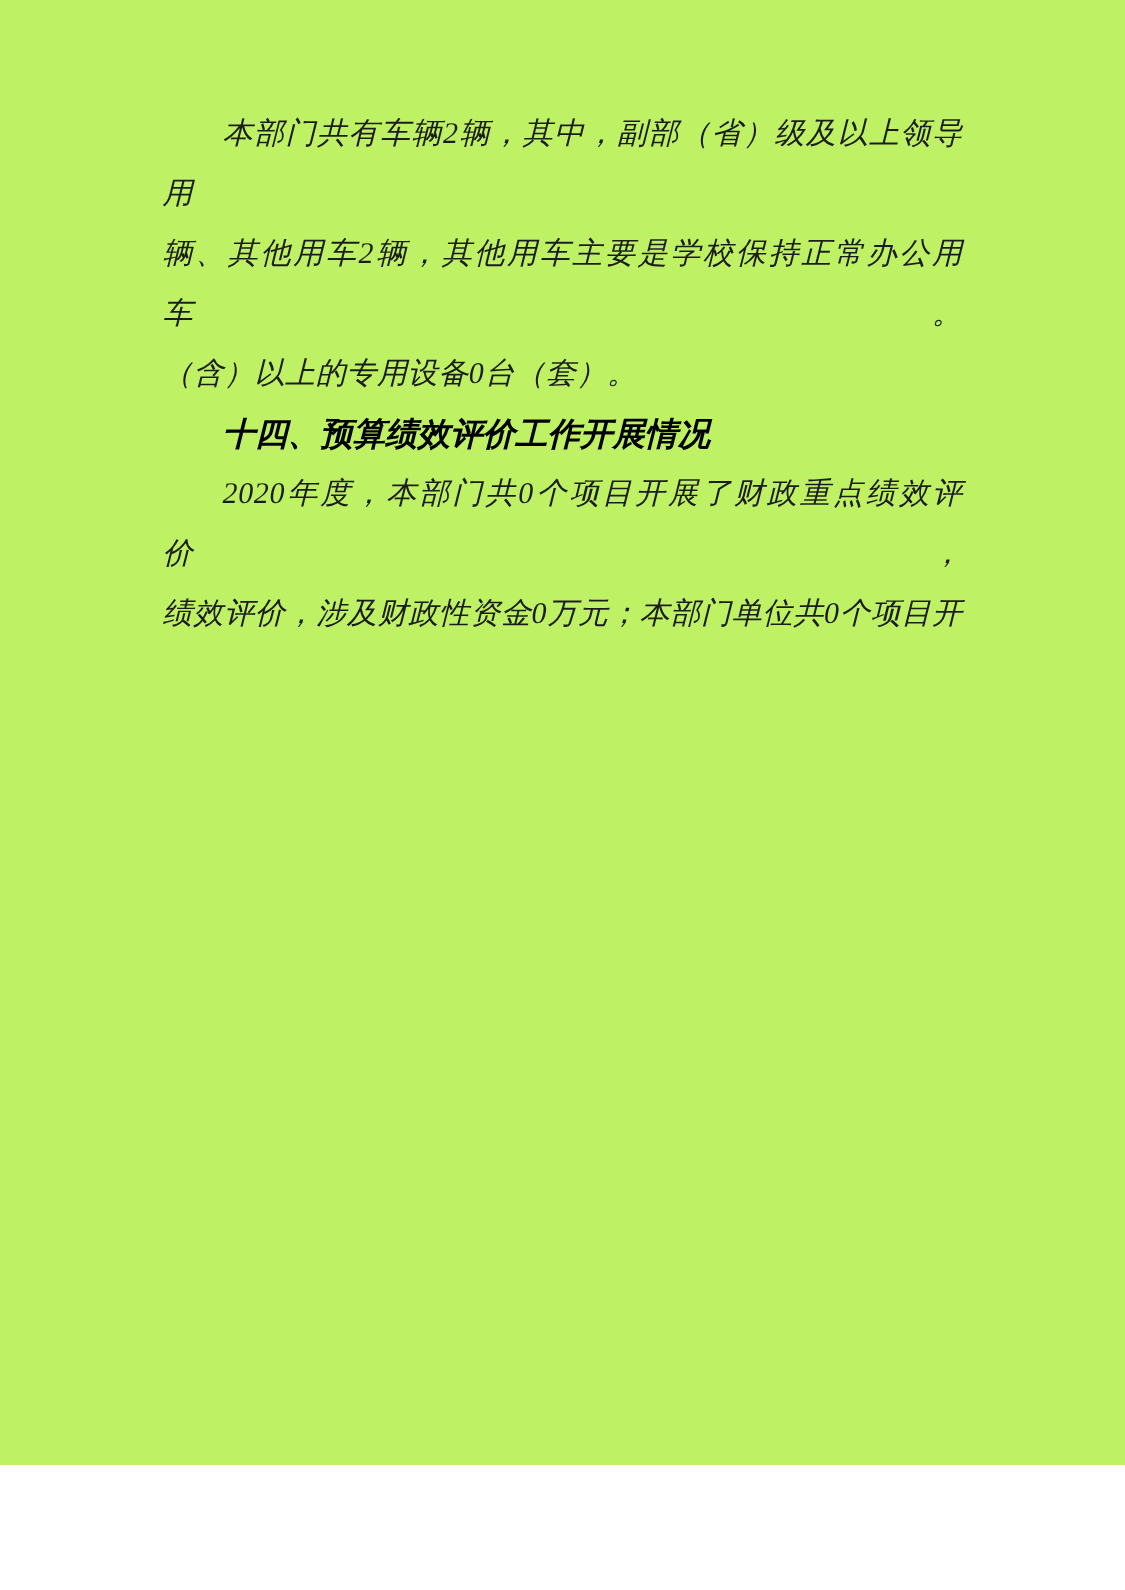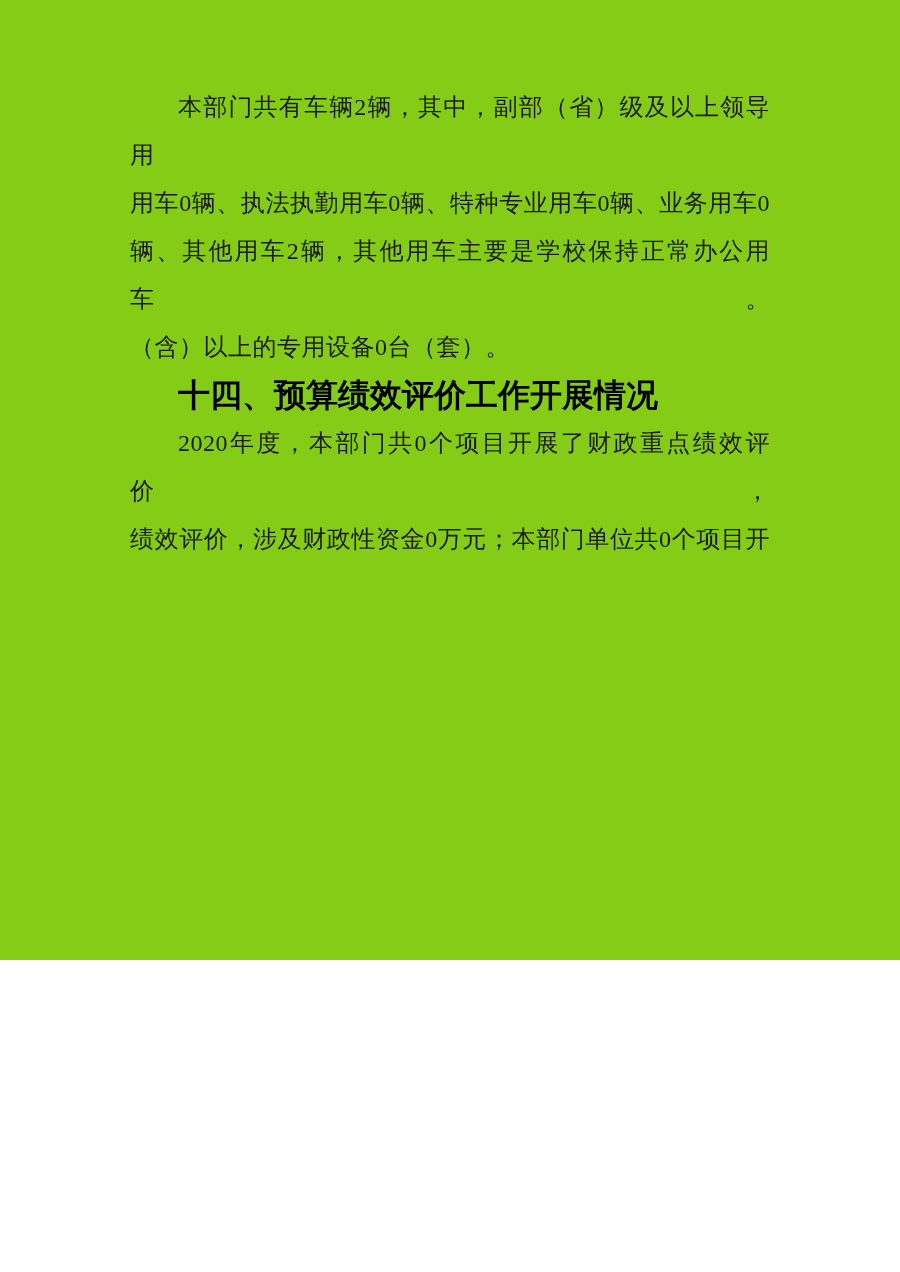--- a/index.html
+++ b/index.html
@@ -3,25 +3,26 @@
 <meta charset="utf-8">
 <style>
   html, body {
     margin: 0;
     padding: 0;
     background: #ffffff;
   }
   .page {
     position: relative;
     width: 900px;
-    height: 960px;
-    background: #84cc16;
+    height: 1172px;
+    background: #bef264;
     overflow: hidden;
     font-family: "Liberation Serif", "DejaVu Serif", serif;
     color: #1c1c1c;
+    font-style: italic;
   }
   .content {
     position: absolute;
     left: 130px;
     top: 83px;
     width: 640px;
   }
   .para {
     margin: 0;
     padding: 0;
@@ -41,21 +42,21 @@
   .line.last {
     text-align: right;
     text-align-last: left;
   }
   .heading {
     margin: 0;
     padding: 0;
     text-indent: 48px;
     font-family: "Liberation Sans", "DejaVu Sans", sans-serif;
     font-weight: 700;
-    font-size: 32px;
+    font-size: 26px;
     line-height: 48px;
     color: #000000;
   }
   .footer {
     position: absolute;
     left: 0;
     top: 1292px;
     width: 100%;
     text-align: left;
   }
@@ -69,21 +70,20 @@
 </style>
 </head>
 <body>
 
 <div class="page">
 
   <main class="content">
 
     <div class="para">
       <div class="line first">本部门共有车辆2辆，其中，副部（省）级及以上领导用</div>
-      <div class="line">用车0辆、执法执勤用车0辆、特种专业用车0辆、业务用车0</div>
       <div class="line">辆、其他用车2辆，其他用车主要是学校保持正常办公用车。</div>
       <div class="line last">（含）以上的专用设备0台（套）。</div>
     </div>
 
     <h2 class="heading">十四、预算绩效评价工作开展情况</h2>
 
     <div class="para">
       <div class="line first">2020年度，本部门共0个项目开展了财政重点绩效评价，</div>
       <div class="line">绩效评价，涉及财政性资金0万元；本部门单位共0个项目开</div>
     </div>

